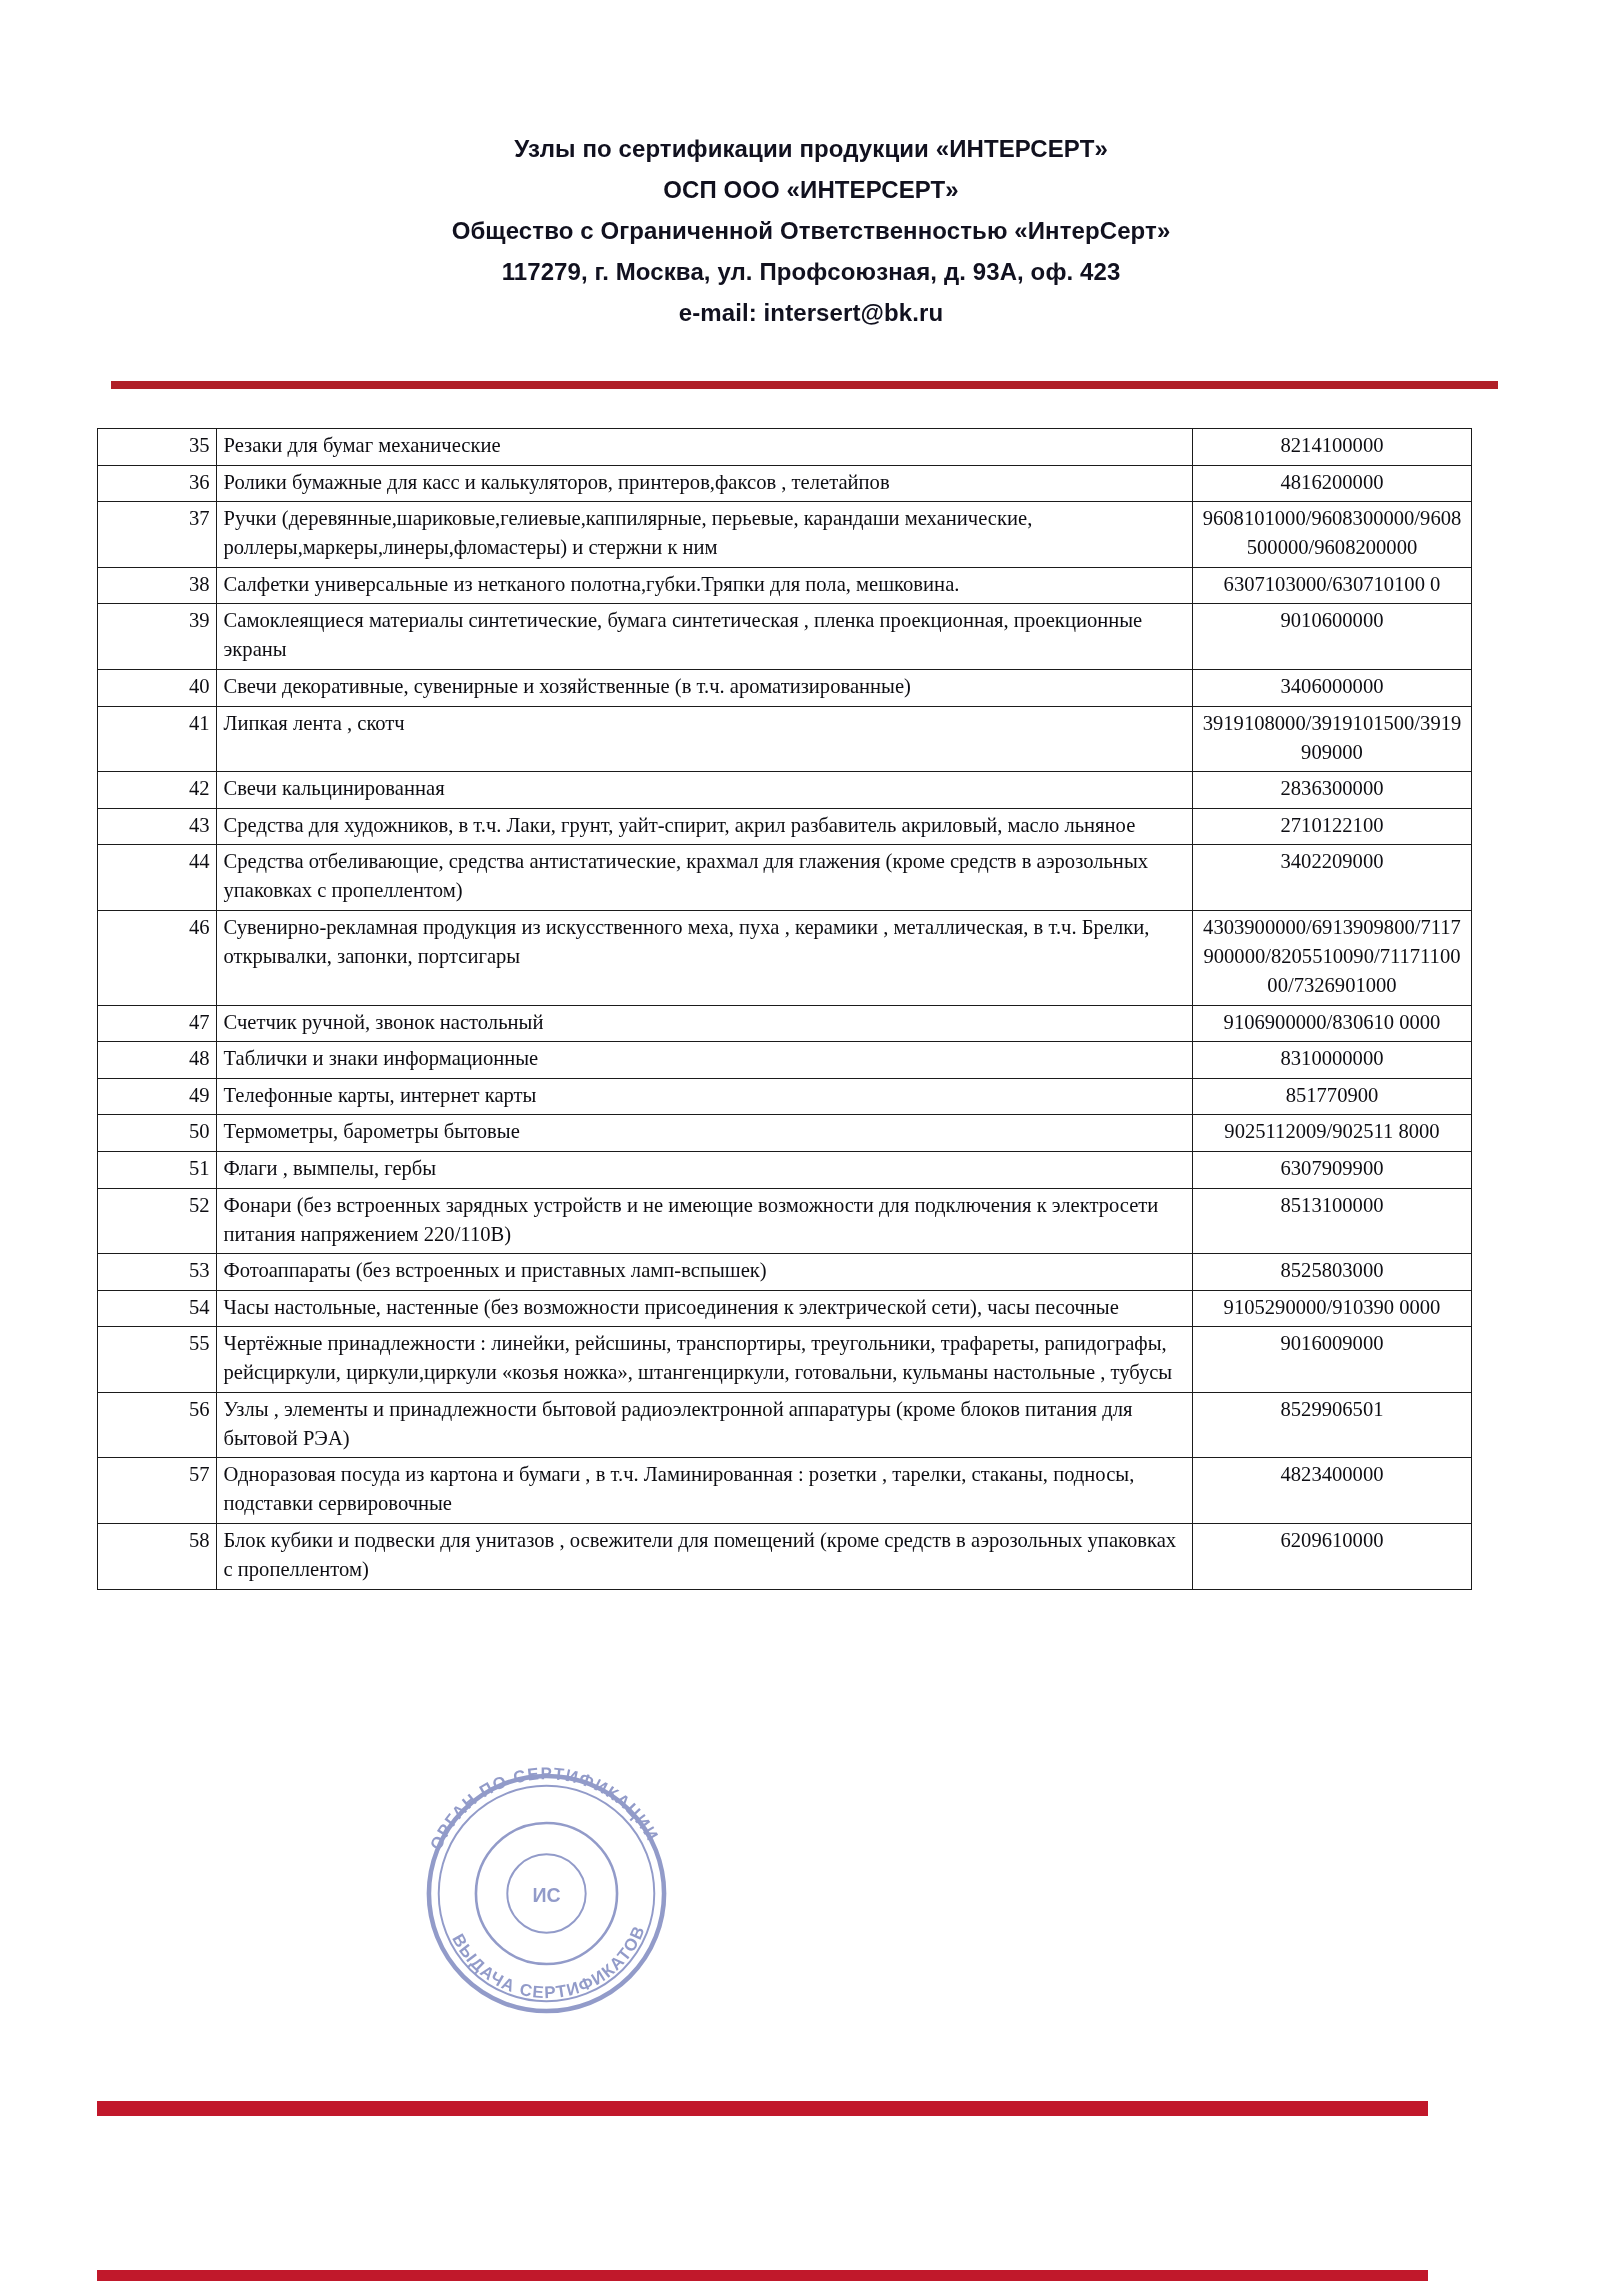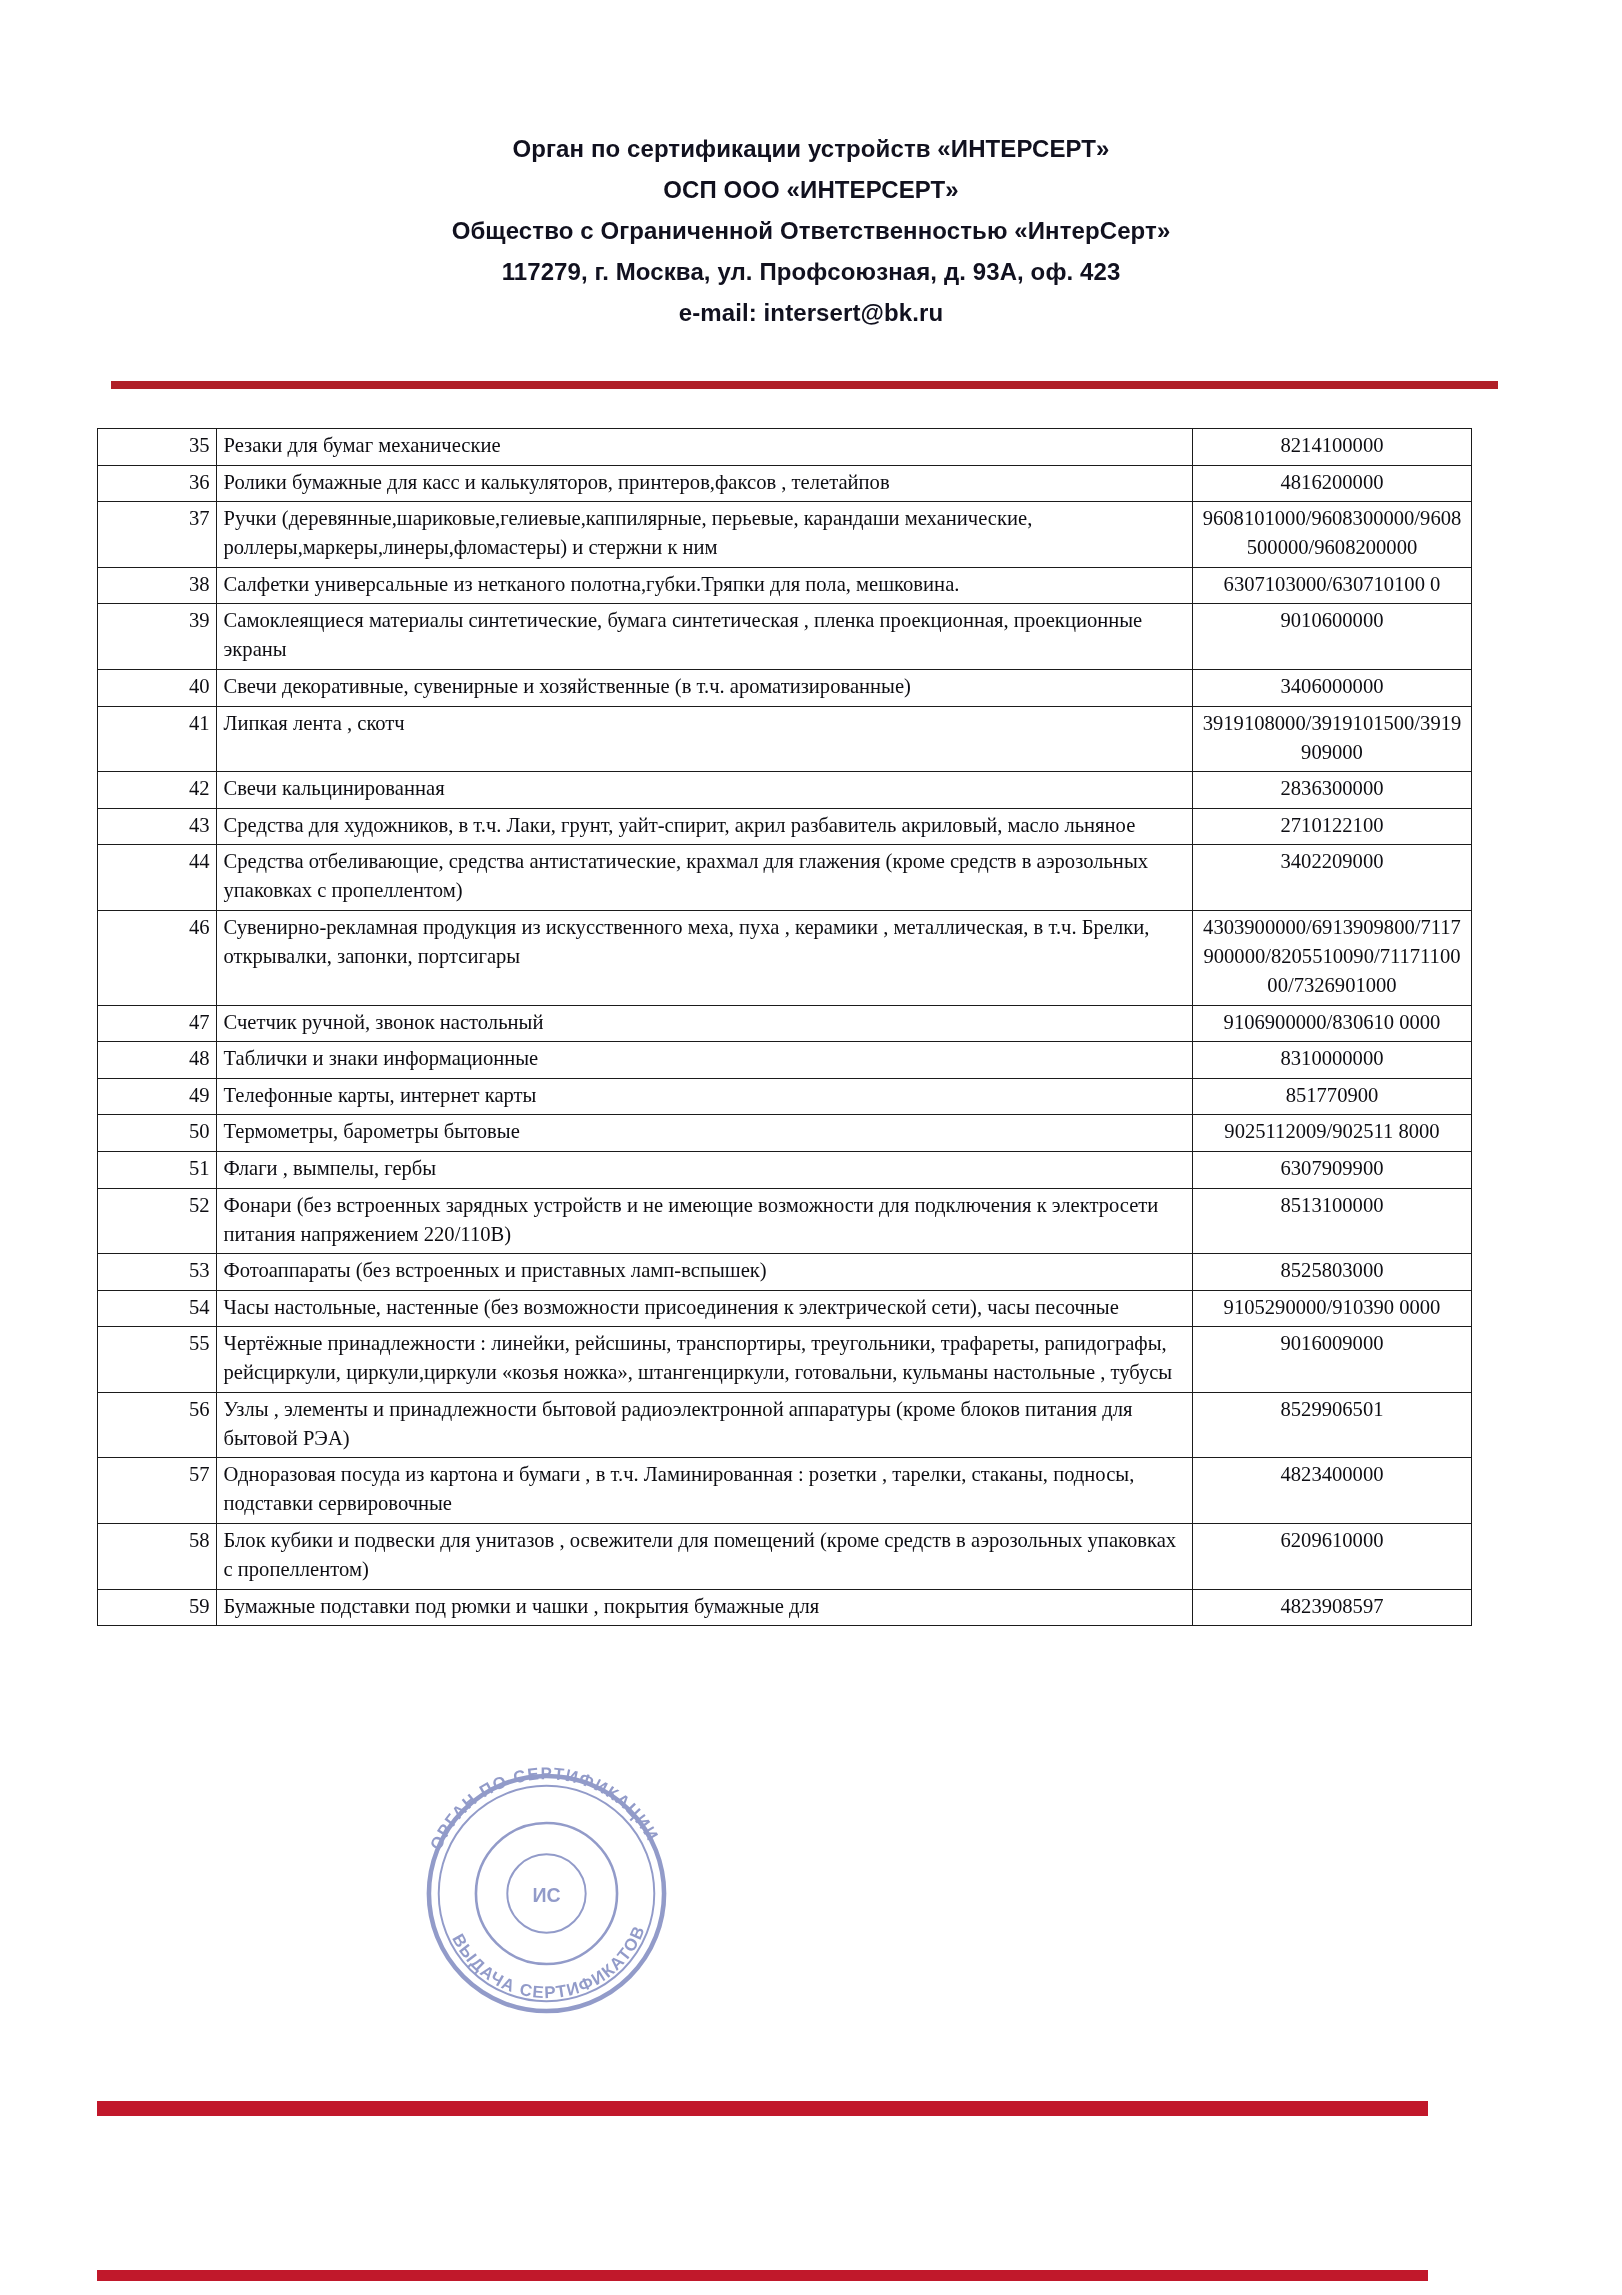--- a/index.html
+++ b/index.html
@@ -121,21 +121,21 @@
     opacity: 0.55;
   }
   .stamp svg { display:block; }
 </style>
 </head>
 <body>
 
 <div class="page">
 
   <div class="header">
-    <div class="header-line">Орган по сертификации устройств «ИНТЕРСЕРТ»</div>
+    <div class="header-line">Узлы по сертификации продукции «ИНТЕРСЕРТ»</div>
     <div class="header-line">ОСП ООО «ИНТЕРСЕРТ»</div>
     <div class="header-line">Общество с Ограниченной Ответственностью  «ИнтерСерт»</div>
     <div class="header-line">117279, г. Москва, ул. Профсоюзная, д. 93А, оф. 423</div>
     <div class="header-line email">e-mail: intersert@bk.ru</div>
   </div>
 
   <div class="rule-top"></div>
 
   <div class="table-wrap">
     <table class="doc">
@@ -247,25 +247,20 @@
           </tr>
           <tr>
             <td class="c-num">57</td>
             <td class="c-name">Одноразовая посуда из картона и бумаги , в т.ч. Ламинированная : розетки , тарелки, стаканы, подносы, подставки сервировочные</td>
             <td class="c-code">4823400000</td>
           </tr>
           <tr>
             <td class="c-num">58</td>
             <td class="c-name">Блок кубики и подвески для унитазов , освежители для помещений (кроме средств в аэрозольных упаковках с пропеллентом)</td>
             <td class="c-code">6209610000</td>
-          </tr>
-          <tr>
-            <td class="c-num">59</td>
-            <td class="c-name">Бумажные подставки под рюмки и чашки , покрытия бумажные для</td>
-            <td class="c-code">4823908597</td>
           </tr>
         </tbody>
     </table>
   </div>
 
   <div class="stamp">
     <svg viewBox="0 0 470 470" width="307" height="307" xmlns="http://www.w3.org/2000/svg">
       <defs>
         <path id="arcTop" d="M 60,235 A 175,175 0 0 1 410,235"></path>
         <path id="arcBot" d="M 75,235 A 160,160 0 0 0 395,235"></path>

